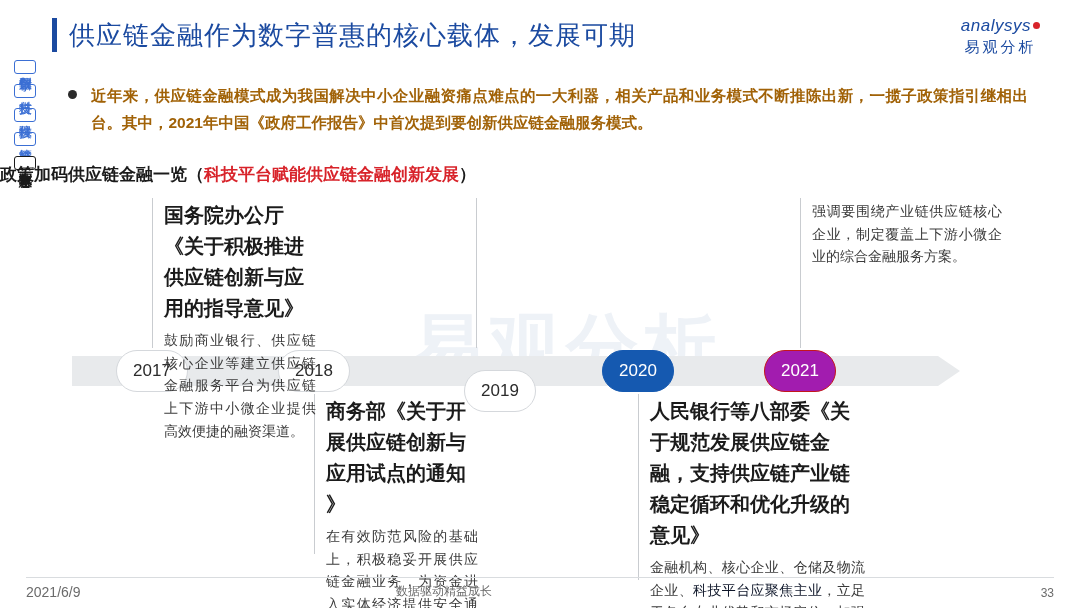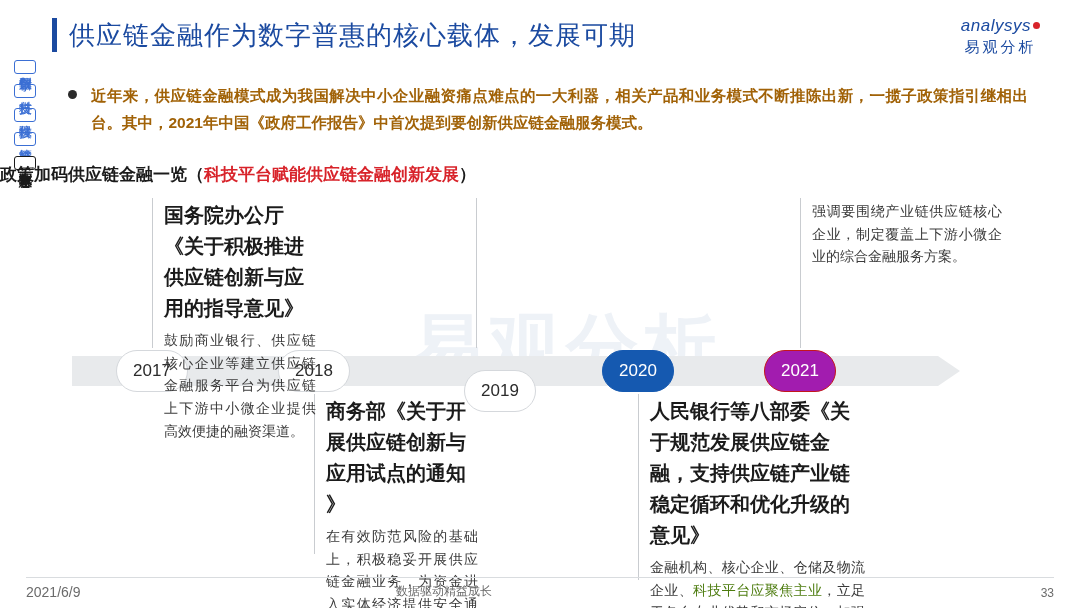--- a/index.html
+++ b/index.html
@@ -204,21 +204,21 @@
     line-height: 1.55;
     color: #1b1b1b;
     margin-bottom: 5px;
   }
   .card-body {
     font-size: 14px;
     line-height: 1.62;
     color: #3a3a3a;
     text-align: justify;
   }
-  .card-body .red { color: #4d7c0f; }
+  .card-body .red { color: #0f172a; }
 
   .vline {
     position: absolute;
     width: 1px;
     background: #c9ccd0;
   }
 
   
   #footer-line {
     position: absolute;

